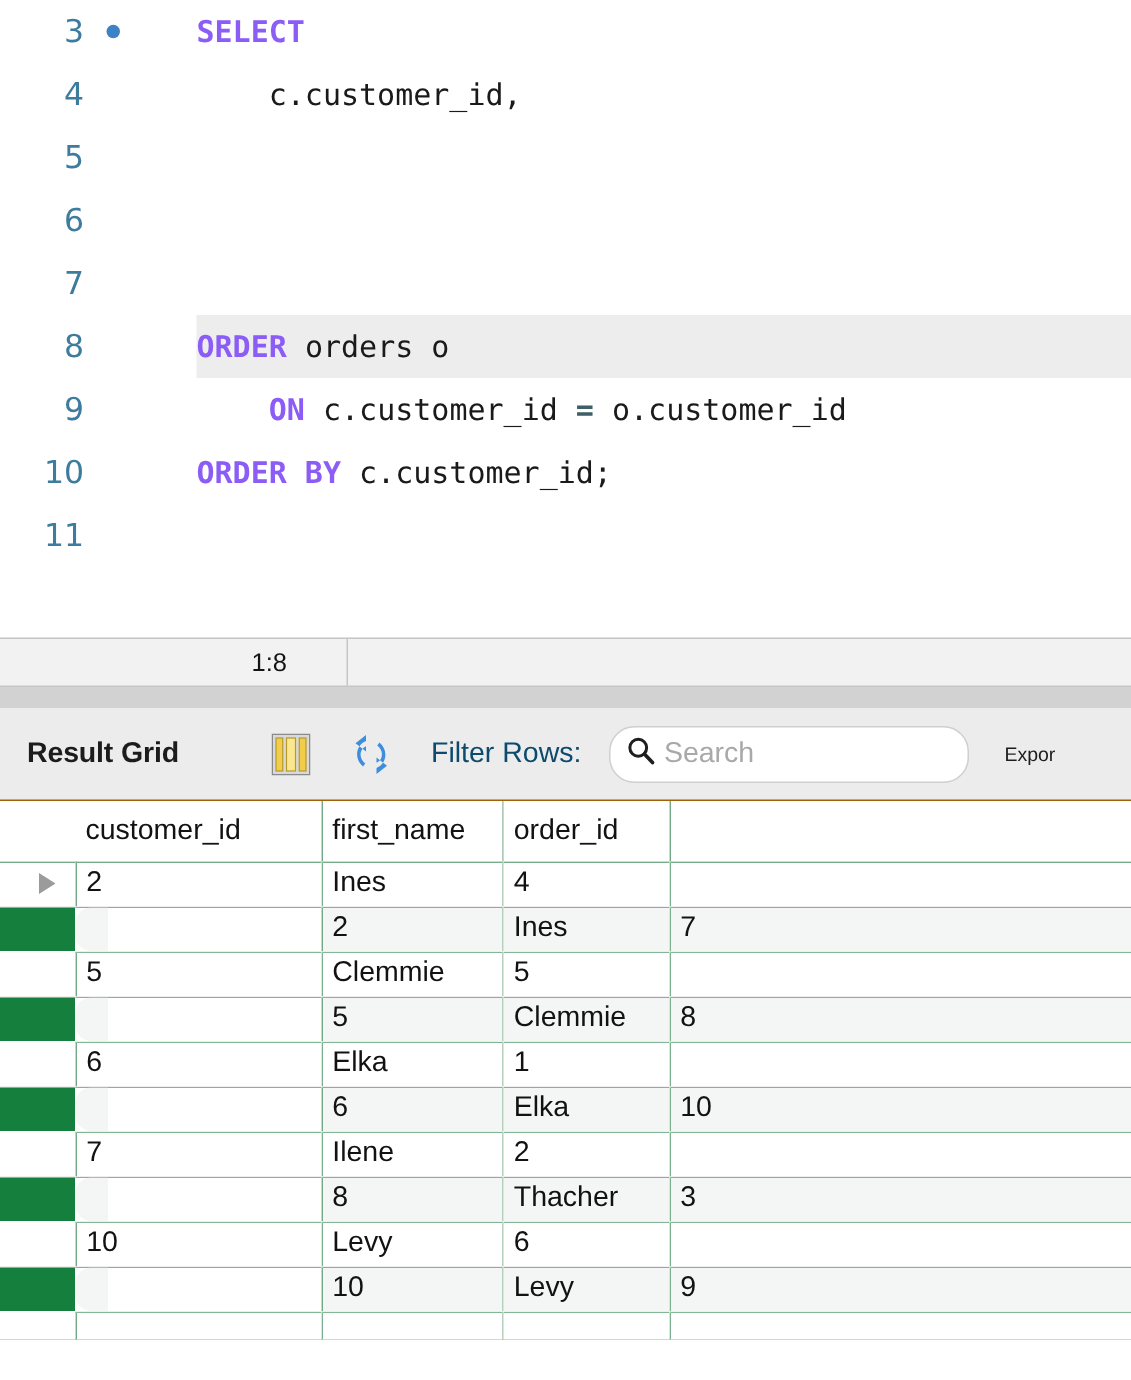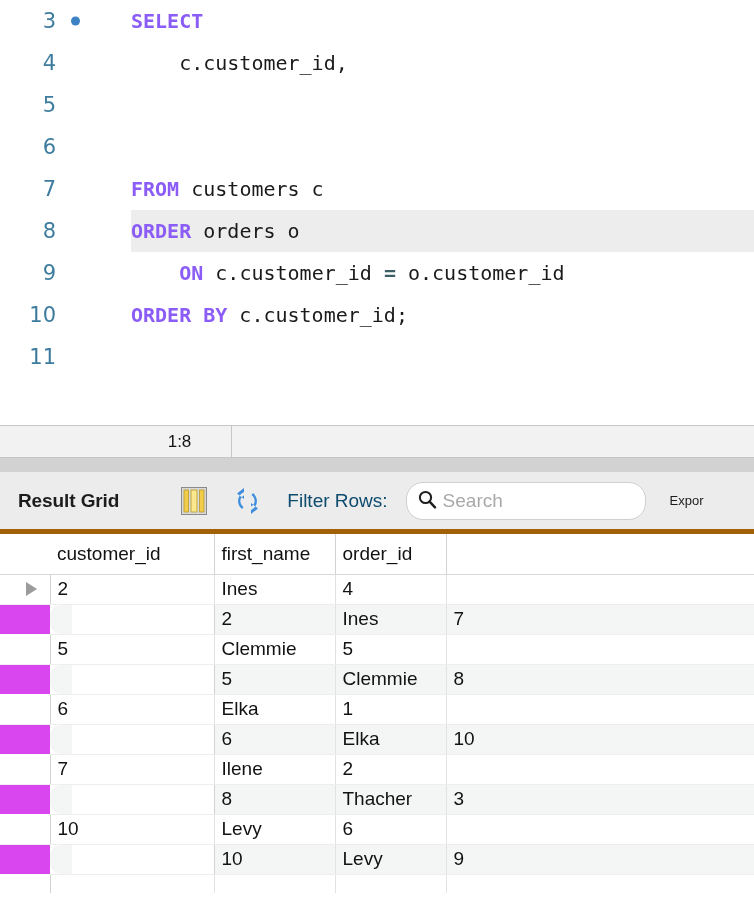--- a/index.html
+++ b/index.html
@@ -108,21 +108,21 @@
     width: 754px; height: 14px;
     background: #d2d2d2;
   }
 
   
   #result-toolbar {
     position: absolute;
     left: 0; top: 472px;
     width: 754px; height: 62px;
     background: #ececec;
-    border-bottom: 5px solid #a16207;
+    border-bottom: 1px solid #a16207;
     display: flex;
     align-items: center;
     padding-left: 18px;
     gap: 0;
   }
   #rt-title {
     font-size: 19px;
     font-weight: bold;
     color: #1c1c1c;
     letter-spacing: -0.1px;
@@ -174,21 +174,21 @@
     white-space: nowrap;
     cursor: default;
   }
 
   
   #result-table {
     position: absolute;
     left: 0; top: 534px;
     width: 754px;
     height: 359px;
-    background: #d946ef;
+    background: #15803d;
     overflow: hidden;
   }
 
   table.grid {
     border-collapse: collapse;
     table-layout: fixed;
     width: 754px;
     font-size: 19px;
     color: #121212;
   }
@@ -282,21 +282,20 @@
       <div class="gutter">5</div>
       <div class="marker"></div>
     </div>
     <div class="code-line">
       <div class="gutter">6</div>
       <div class="marker"></div>
     </div>
     <div class="code-line">
       <div class="gutter">7</div>
       <div class="marker"></div>
-      <div class="code-text"><span class="kw">FROM</span><span> customers c</span></div>
     </div>
     <div class="code-line current">
       <div class="gutter">8</div>
       <div class="marker"></div>
       <div class="code-text"><span class="kw">ORDER</span><span> orders o</span></div>
     </div>
     <div class="code-line">
       <div class="gutter">9</div>
       <div class="marker"></div>
       <div class="code-text"><span>    </span><span class="kw">ON</span><span> c.customer_id </span><span class="op">=</span><span> o.customer_id</span></div>

